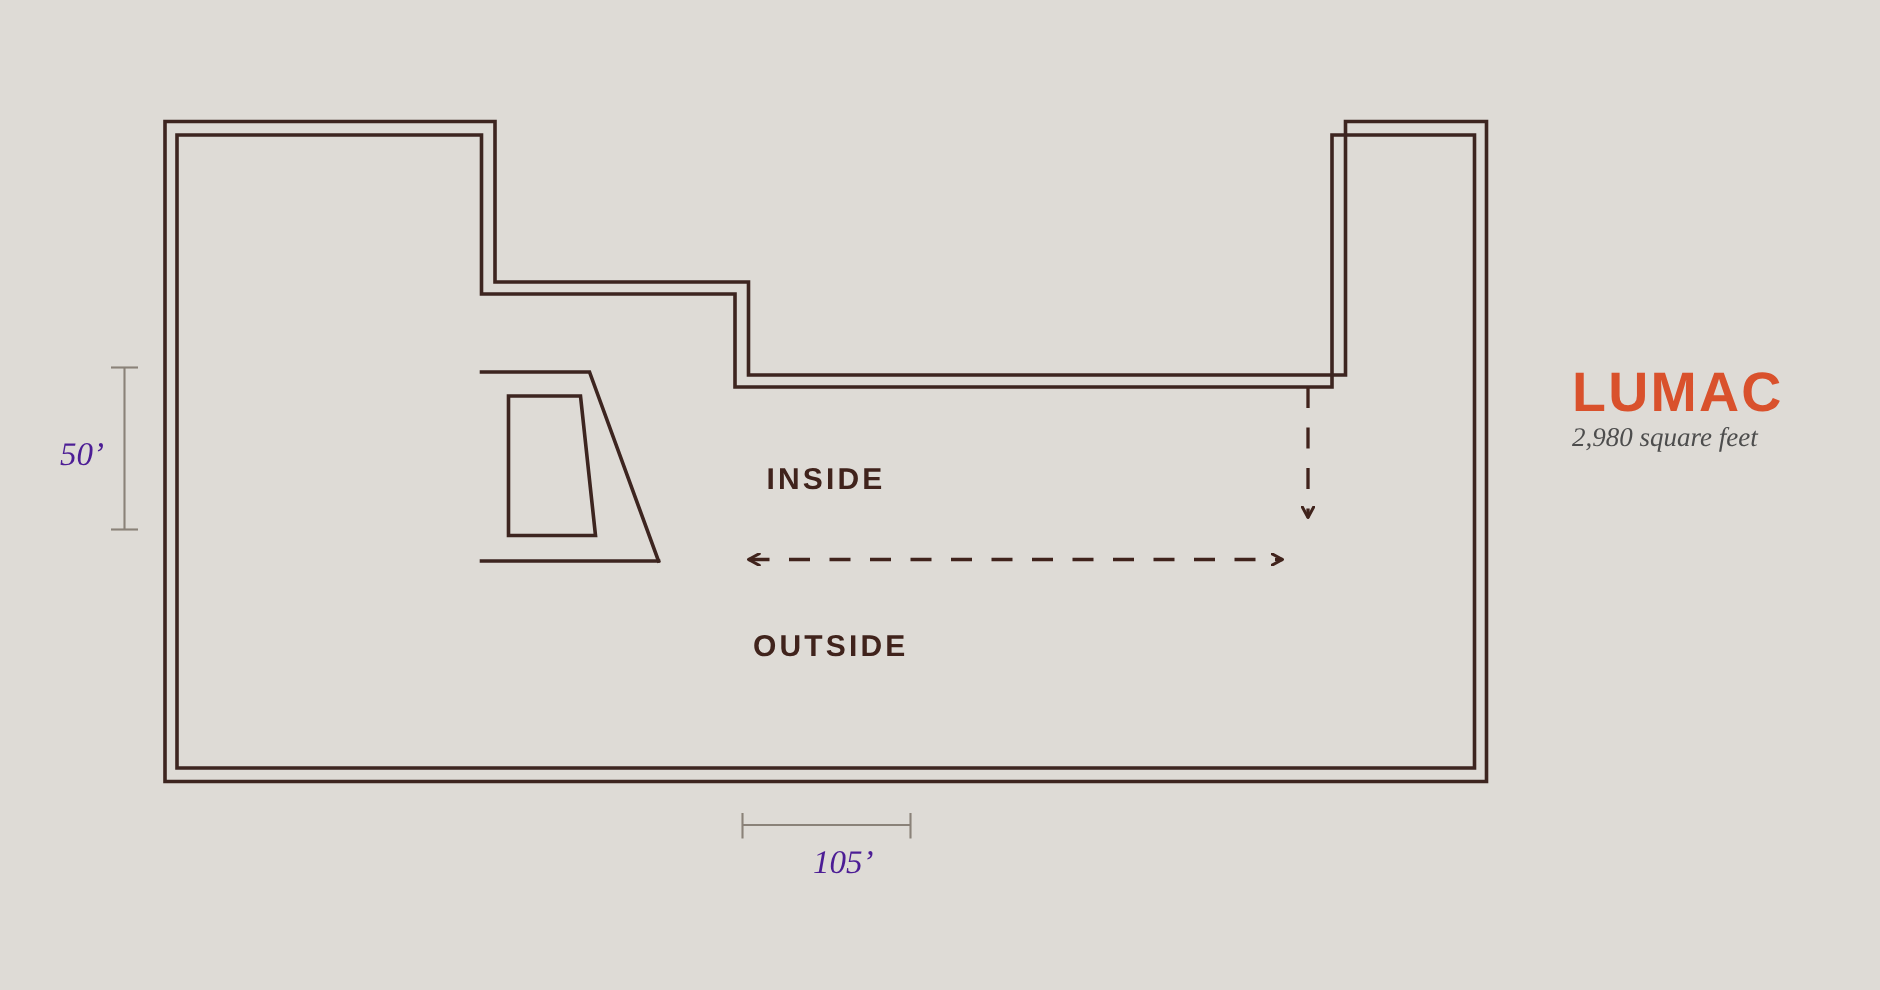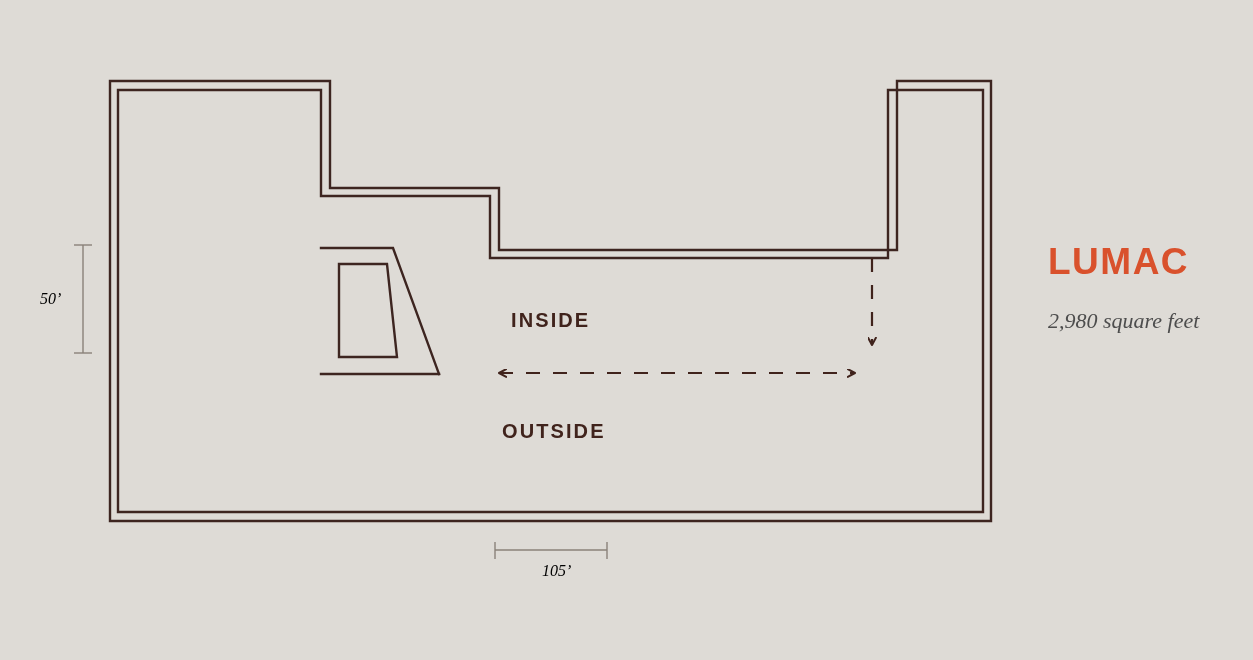--- a/index.html
+++ b/index.html
@@ -33,27 +33,27 @@
     top: 243px;
     width: 200px;
   }
   .brand-title {
     font-family: "Liberation Sans", sans-serif;
     font-weight: bold;
     font-size: 37px;
     letter-spacing: 1.5px;
     color: #d9512c;
     line-height: 1;
-    margin: 0 0 26px 0;
+    margin: 0 0 0 0;
     white-space: nowrap;
   }
   .brand-line {
     font-family: "Liberation Serif", serif;
     font-style: italic;
-    font-size: 22px;
+    font-size: 18px;
     color: #4d4d4d;
     line-height: 1.32;
     white-space: nowrap;
   }
   .plan-label {
     position: absolute;
     font-family: "Liberation Sans", sans-serif;
     font-size: 20px;
     letter-spacing: 2.1px;
     color: #40231c;
@@ -65,22 +65,22 @@
     top: 309px;
   }
   #label-outside {
     left: 502px;
     top: 420px;
   }
   .dim-label {
     position: absolute;
     font-family: "Liberation Serif", serif;
     font-style: italic;
-    font-size: 16px;
-    color: #000000;
+    font-size: 22px;
+    color: #4c1d95;
     white-space: nowrap;
   }
   #dim-label-height {
     left: 40px;
     top: 290px;
   }
   #dim-label-width {
     left: 542px;
     top: 562px;
   }

